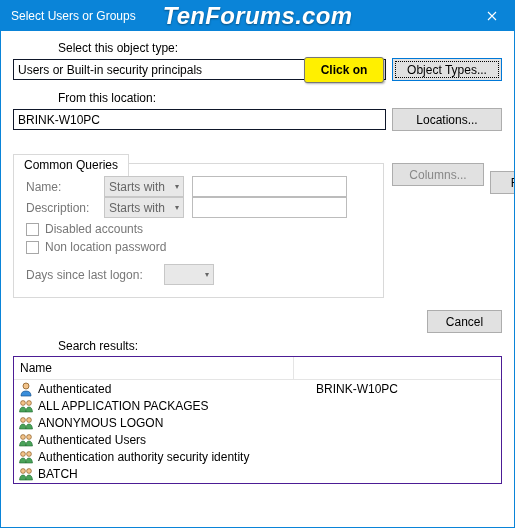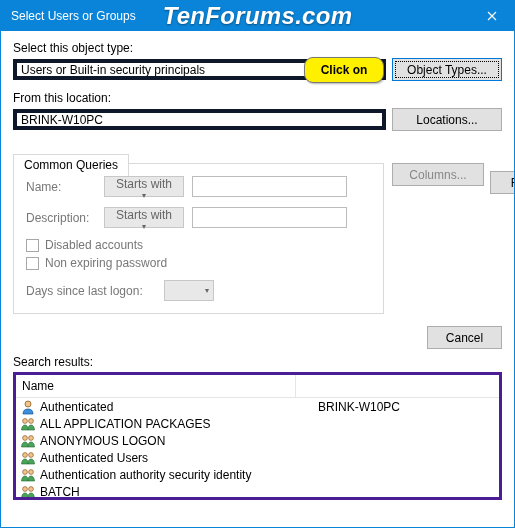--- a/index.html
+++ b/index.html
@@ -44,25 +44,25 @@
     right: 0; top: 0;
     width: 45px; height: 30px;
     display: flex; align-items: center; justify-content: center;
     color: #fff;
   }
   
   .content {
     padding: 10px 12px;
     color: #000;
   }
-  .lbl { display:block; margin-bottom: 3px; }
+  .lbl { display:block; margin-bottom: 3px; margin-left: 45px; }
   .row { display:flex; align-items: center; gap: 6px; margin-bottom: 10px; }
   .textfield {
     flex: 1;
-    border: 4px solid #0f172a;
+    border: 1px solid #0f172a;
     background: #fff;
     height: 21px;
     padding: 2px 4px;
     font-family: inherit;
     font-size: 12px;
   }
   .btn {
     min-width: 92px;
     height: 23px;
     background: #e1e1e1;
@@ -86,30 +86,29 @@
     background: #fff;
     position: relative;
     top: 13px;
     z-index: 2;
   }
   .tabcontent {
     border: 1px solid #d9d9d9;
     padding: 12px 12px 12px 12px;
     position: relative;
   }
-  .qrow { display: flex; align-items: center; gap: 8px; margin-bottom: 10px; }
+  .qrow { display: flex; align-items: center; gap: 8px; margin-bottom: 0; }
   .qlabel { width: 70px; color: #777; }
   .combo {
     width: 80px; height: 21px;
     border: 1px solid #c7c7c7;
     background: #e8e8e8;
     display: flex; align-items: center; justify-content: space-between;
     padding: 0 4px;
     color: #666;
-    flex-direction: column;
   }
   .combo .chev { font-size: 8px; color: #666; }
   .qtext {
     flex: 0 0 155px;
     border: 1px solid #bcbcbc;
     height: 21px;
     background:#fff;
   }
   .chk { display:flex; align-items:center; gap:6px; color:#777; margin: 4px 0 2px 0; }
   .chkbox {
@@ -129,21 +128,21 @@
   }
   .mag-icon {
     align-self: flex-end;
     margin-top: 34px;
     margin-right: 4px;
   }
   
   .okcancel { display:flex; justify-content:flex-end; gap:6px; margin: 12px 0 6px; }
   
   .results {
-    border: 3px solid #4c1d95;
+    border: 1px solid #4c1d95;
     height: 128px;
     display:flex;
     flex-direction: column;
   }
   .reshead {
     display:flex;
     border-bottom: 1px solid #e5e5e5;
     background: #fff;
     font-size: 12px;
   }
@@ -164,21 +163,21 @@
   .uicon { width:16px; flex:0 0 16px; display:flex; align-items:center; justify-content:center;}
   
   .callout {
     position: absolute;
     left: 303px;
     top: 56px;
     width: 80px;
     height: 26px;
     background: #fff000;
     border: 1px solid #777;
-    border-radius: 9px;
+    border-radius: 3px;
     display:flex; align-items:center; justify-content:center;
     font-weight: bold;
     color: #000;
     box-shadow: 1px 1px 2px rgba(0,0,0,.3);
     z-index: 50;
     font-size: 12px;
   }
   .disabled-text { color: #888; }
   
   .resbody::-webkit-scrollbar { width: 17px; background: #f0f0f0; }
@@ -235,21 +234,21 @@
               <span class="chev">▾</span>
             </div>
             <div class="qtext"></div>
           </div>
           <div class="chk">
             <div class="chkbox"></div>
             <span>Disabled accounts</span>
           </div>
           <div class="chk">
             <div class="chkbox"></div>
-            <span>Non expiring password</span>
+            <span>Non location password</span>
           </div>
           <div class="qrow" style="margin-top:10px;margin-bottom:0">
             <span class="qlabel" style="width:130px">Days since last logon:</span>
             <div class="dayscombo">
               <span class="chev">▾</span>
             </div>
           </div>
         </div>
       </div>
       <div class="rightcol">

